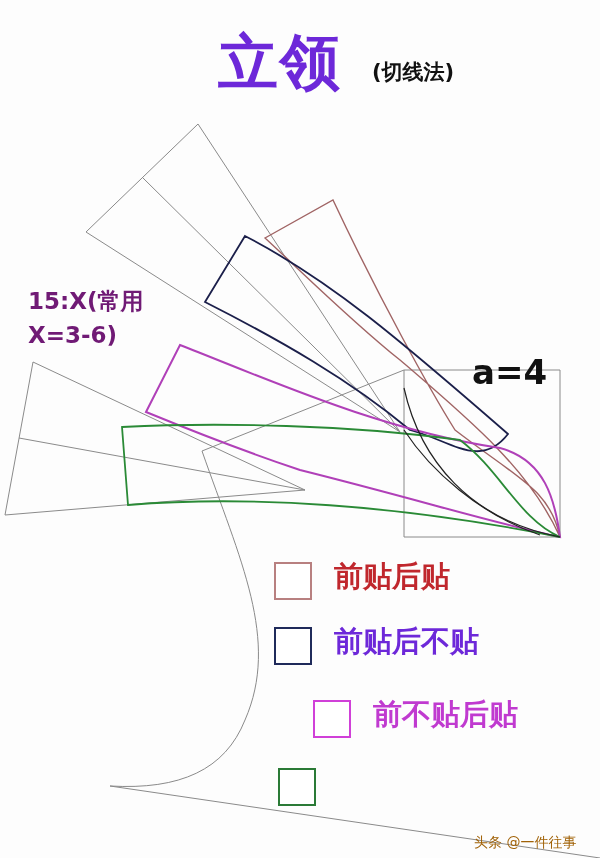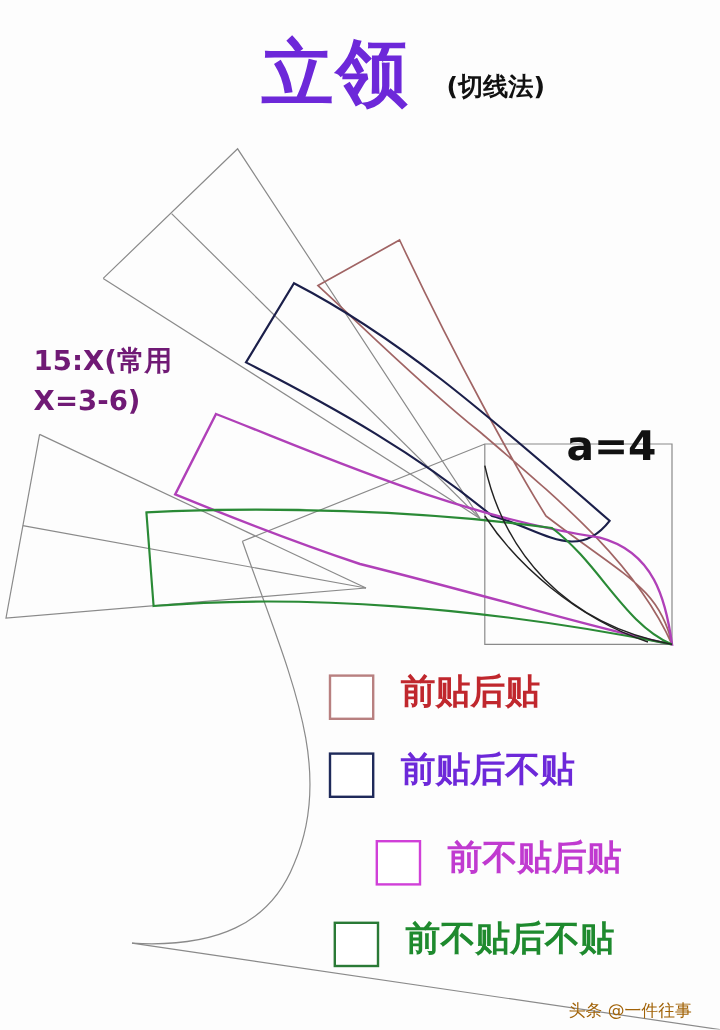--- a/index.html
+++ b/index.html
@@ -66,16 +66,15 @@
 <div class="legend-item" style="left:274px; top:627px;">
   <div class="legend-swatch" style="border-color:#1f2a5a;"></div>
   <span class="legend-label" style="color:#6d28d9;">前贴后不贴</span>
 </div>
 <div class="legend-item" style="left:280px; top:700px;margin-left:33px;">
   <div class="legend-swatch" style="border-color:#d040d8;"></div>
   <span class="legend-label" style="color:#c03ad0;">前不贴后贴</span>
 </div>
 <div class="legend-item" style="left:278px; top:768px;">
   <div class="legend-swatch" style="border-color:#2a7a36;"></div>
-  <span class="legend-label" style="color:#1e8a2e;">前不贴后不贴</span>
 </div>
 
 <div class="watermark">头条 @一件往事</div>
 
 </body></html>

